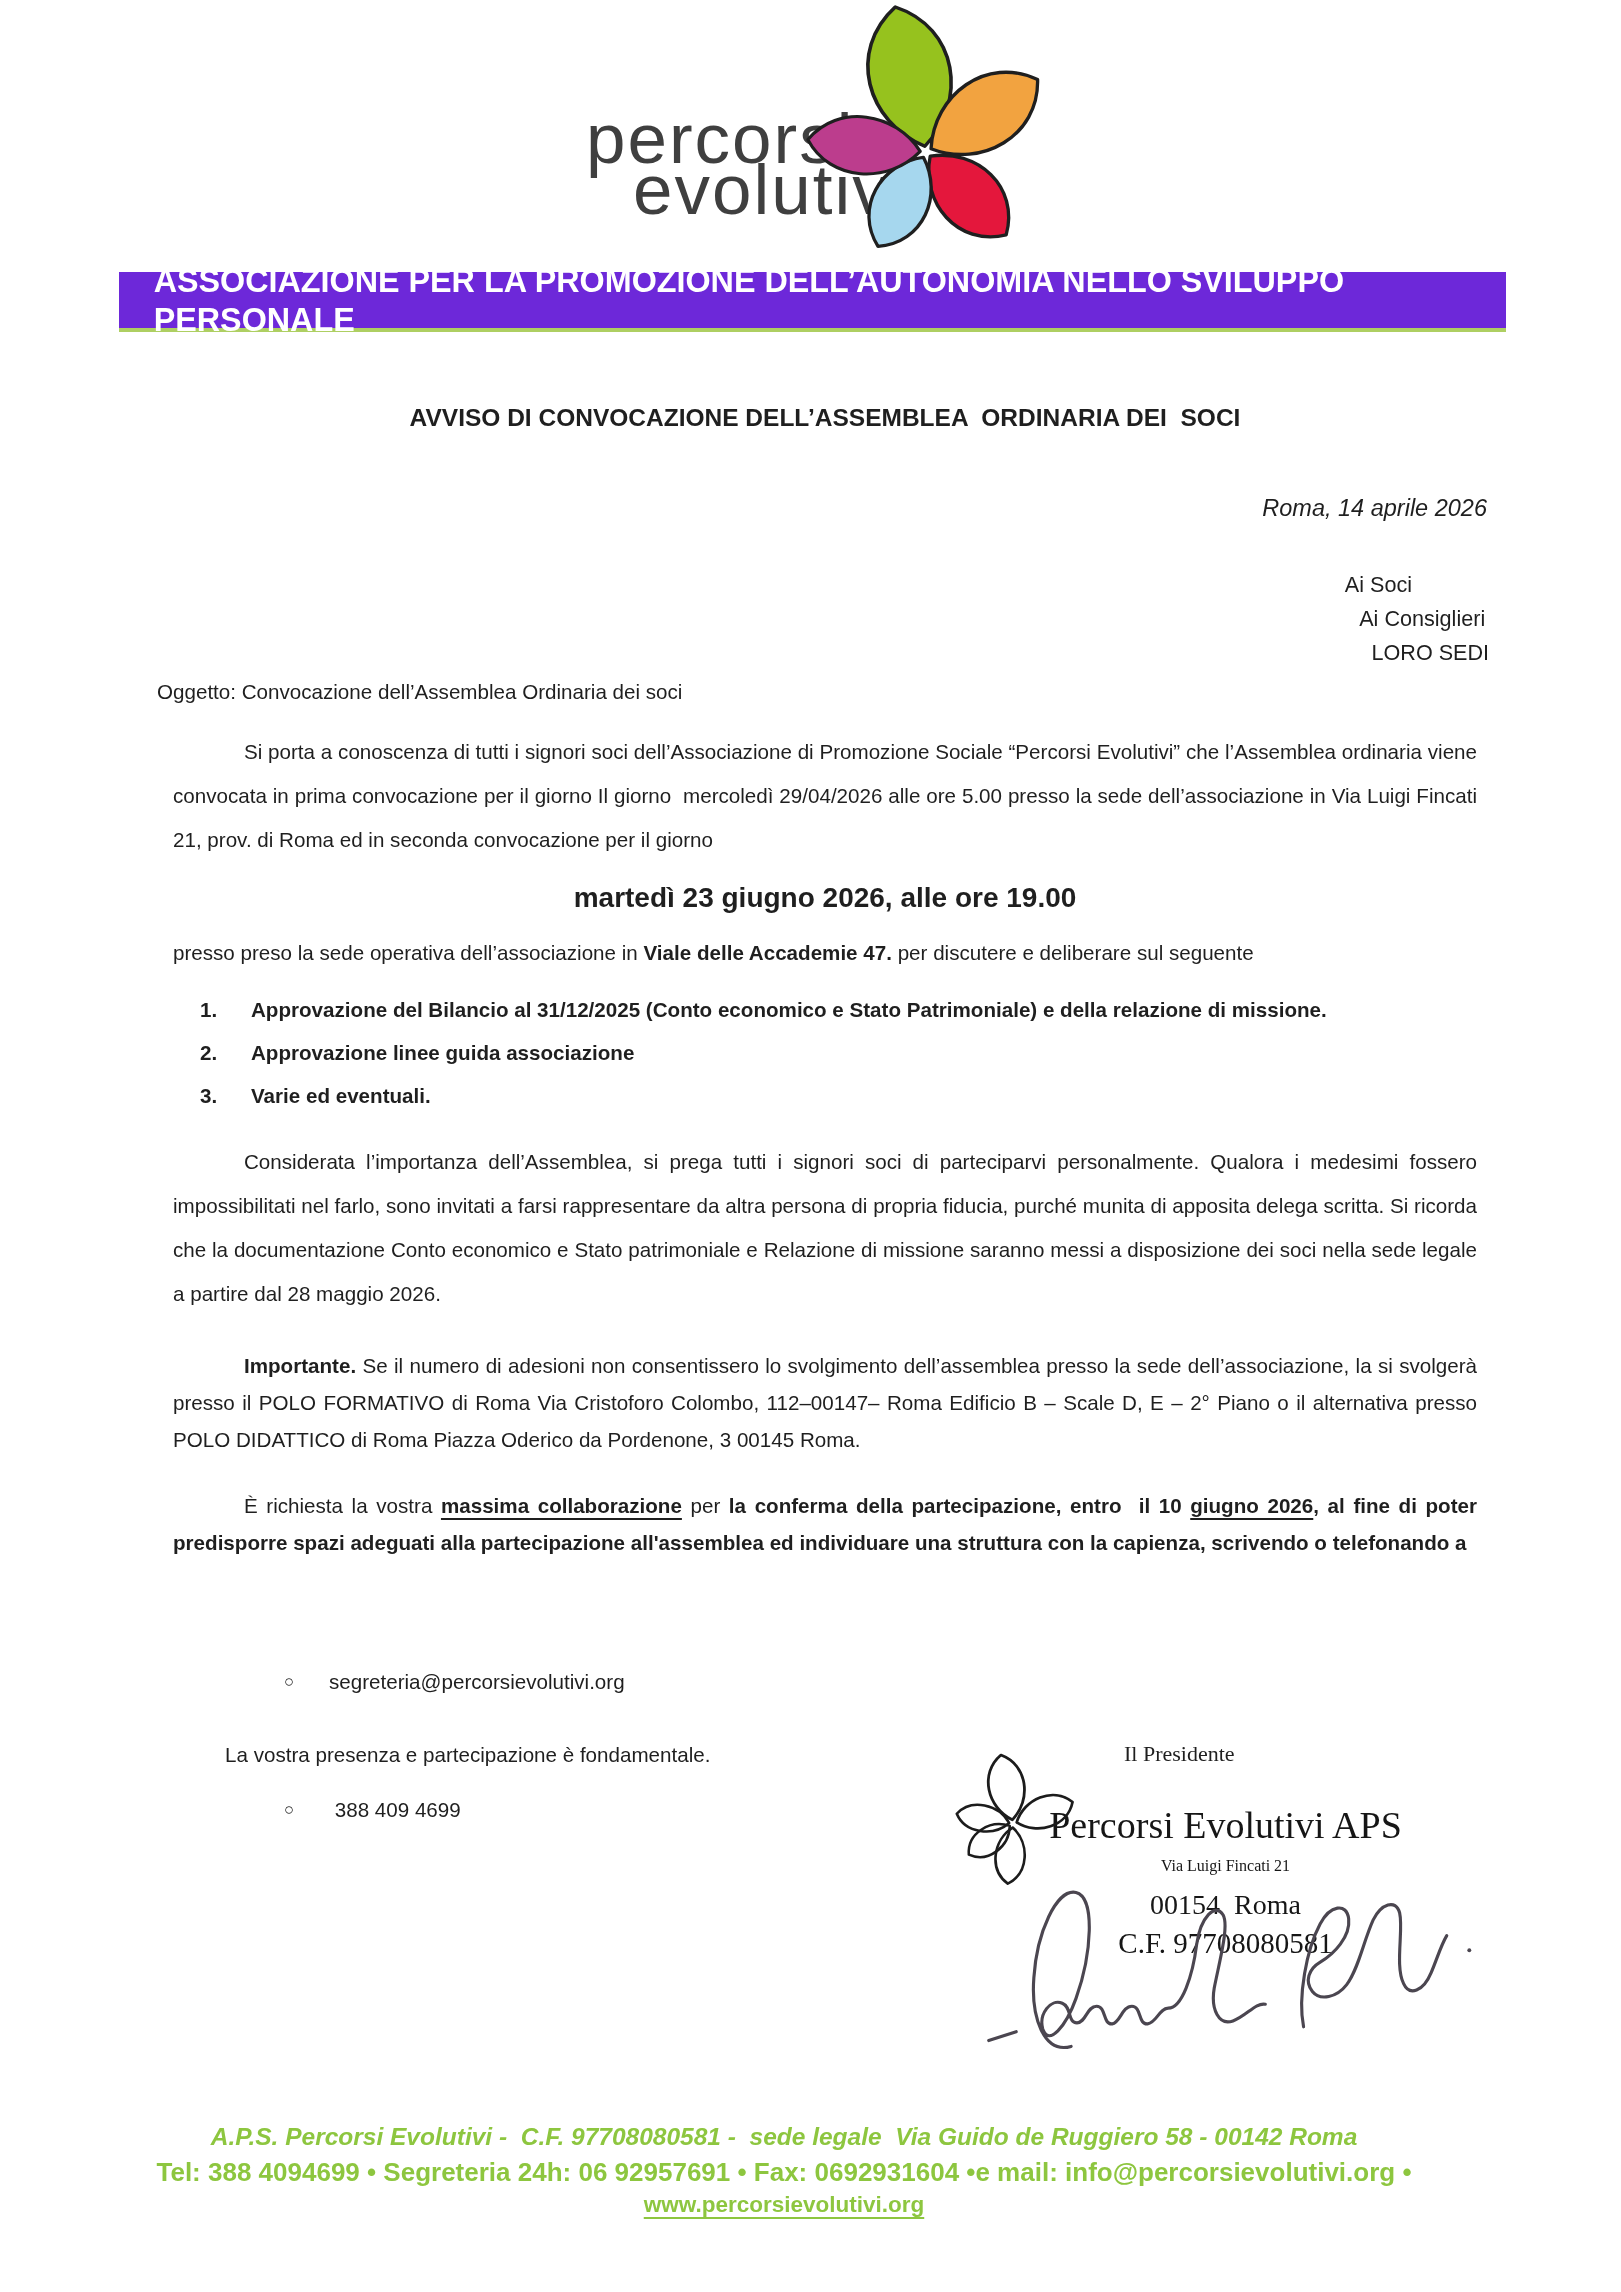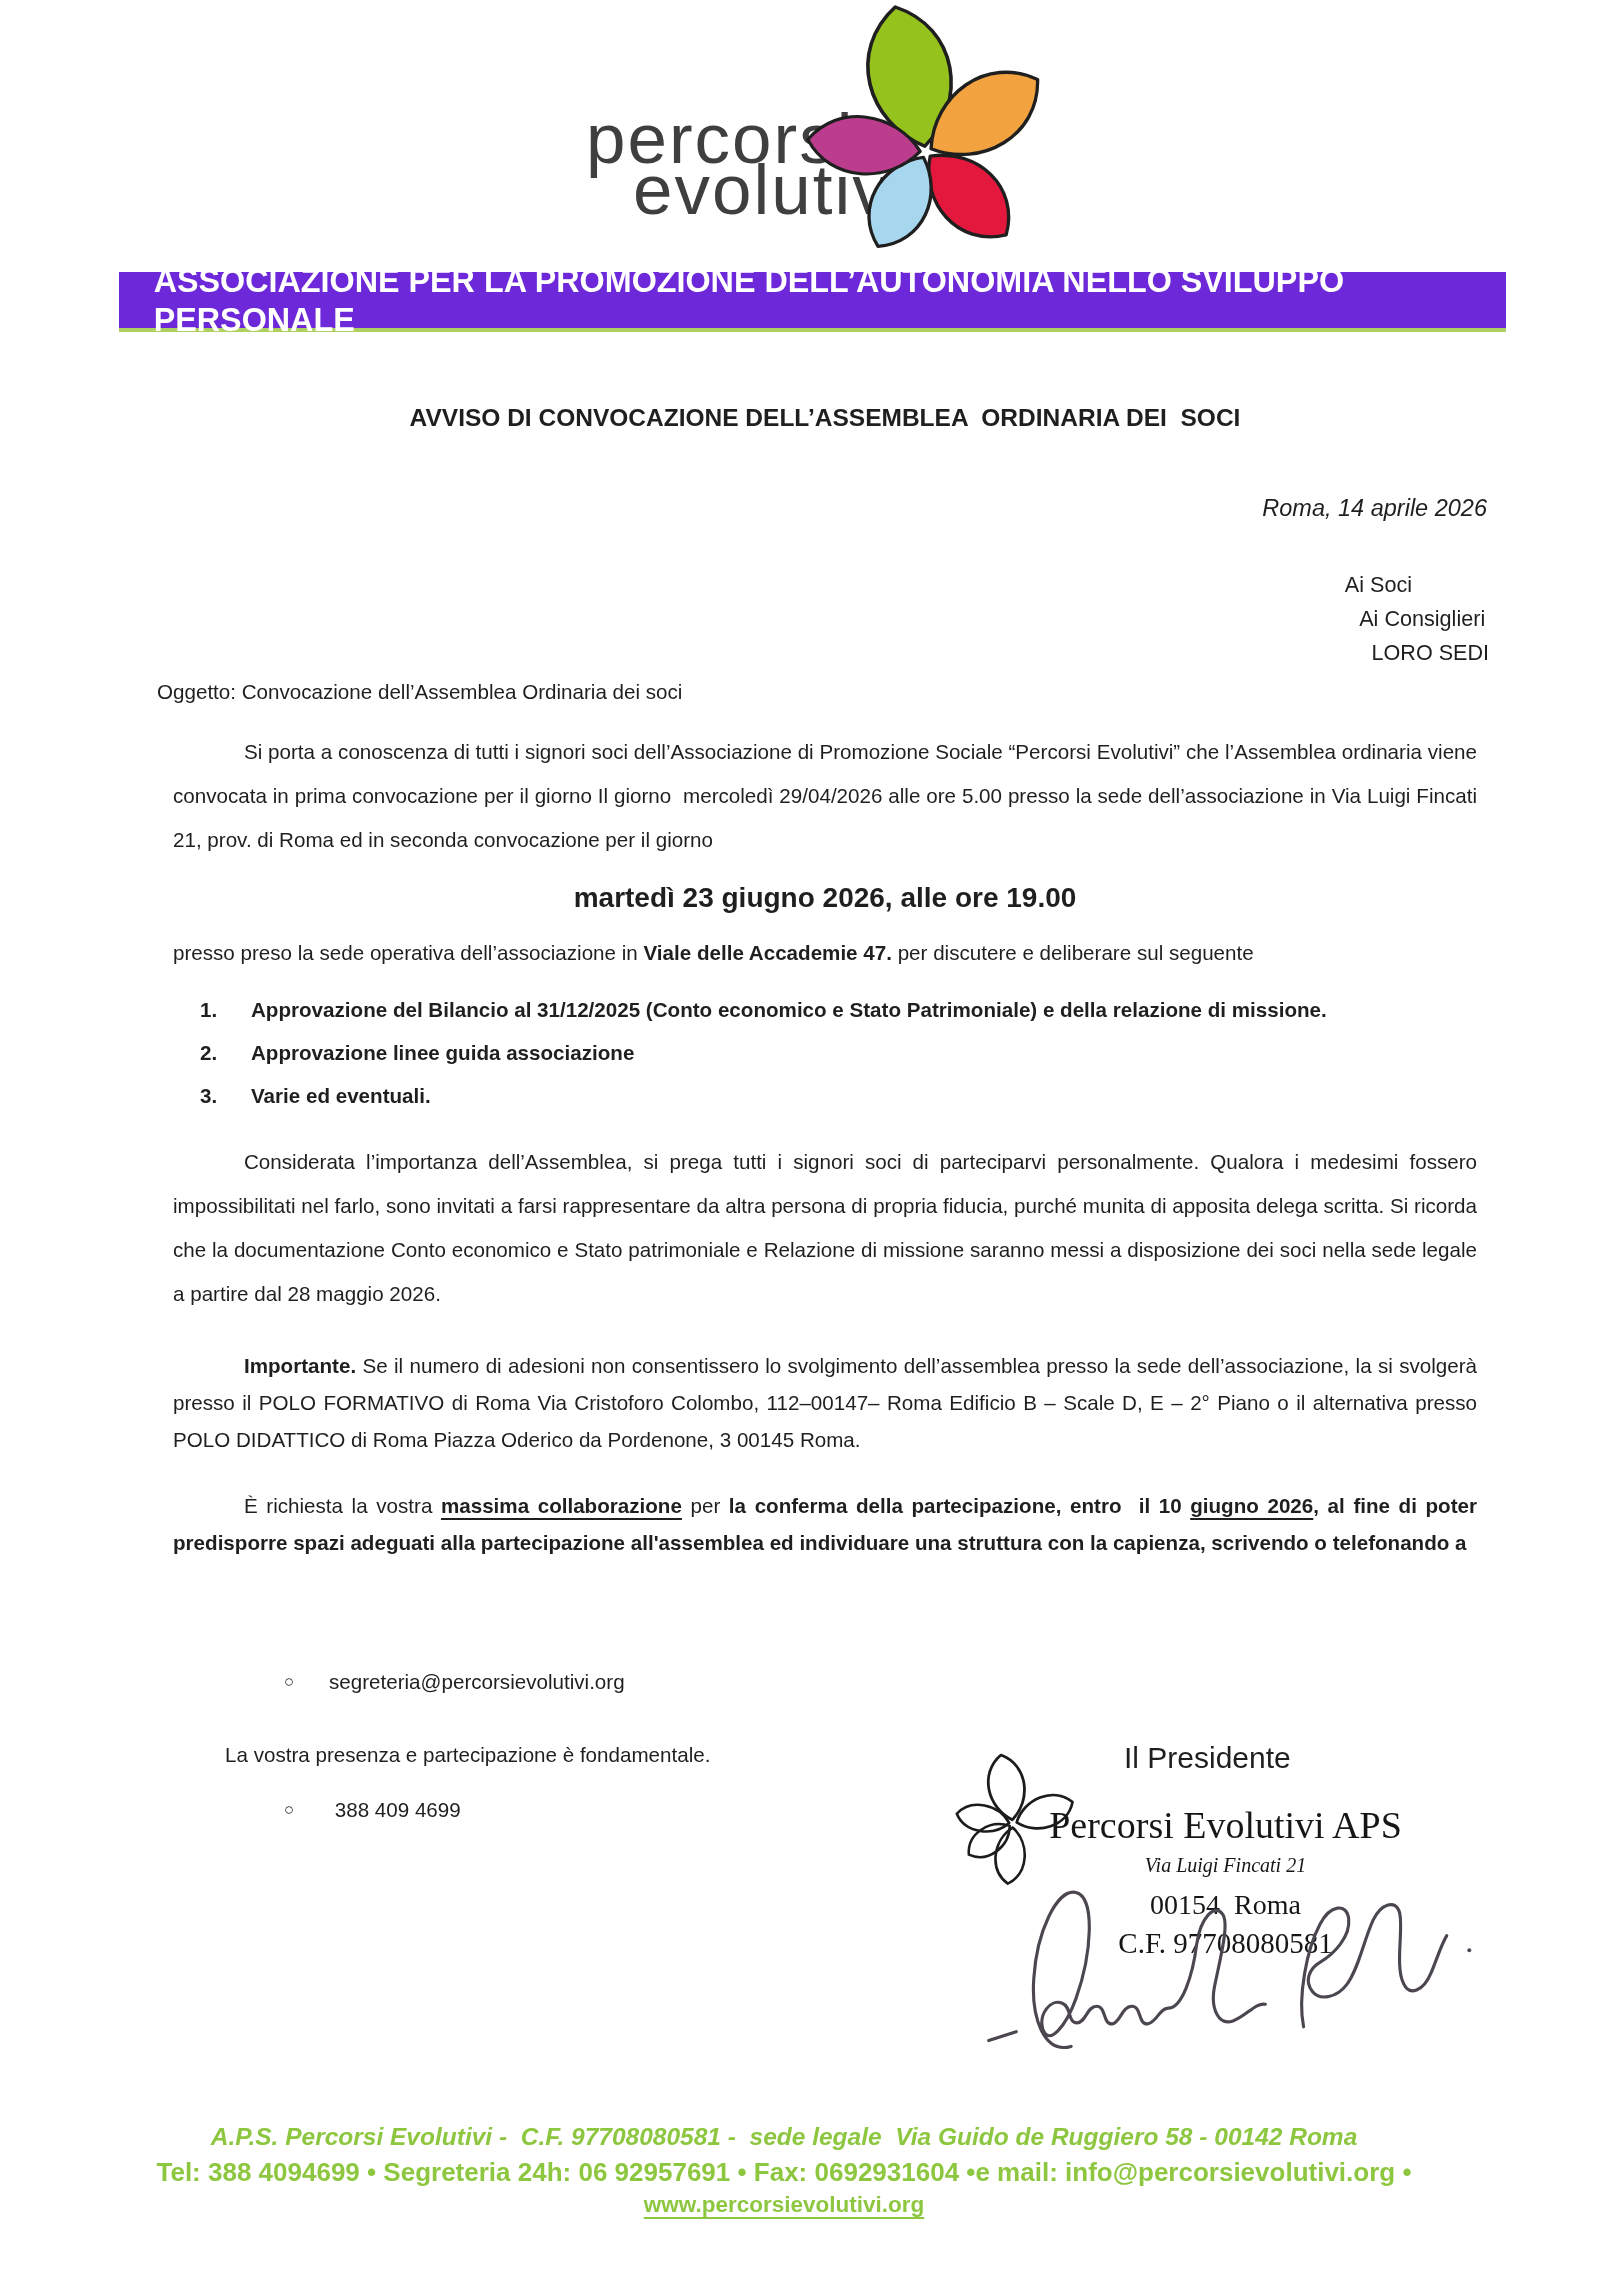--- a/index.html
+++ b/index.html
@@ -55,27 +55,27 @@
   .agenda .num{width:51px;flex:none;}
   .b{font-weight:bold;}
   .u{text-decoration:underline;text-decoration-thickness:2px;text-underline-offset:4.9px;}
   .sp1{margin-top:23.5px;}
   .sp2{margin-top:31px;}
   .sp3{margin-top:29px;}
   .bullets{margin-top:15.7px;padding-left:127px;line-height:42px;white-space:pre-wrap;}
   .bullets .dot{display:inline-block;width:45px;font-size:16.7px;transform:translateY(-2px);}
   
   .closing{position:absolute;left:225px;top:1743px;font-size:20.6px;}
-  .president{position:absolute;left:1124px;top:1741px;font-size:30px;}
+  .president{position:absolute;left:1124px;top:1741px;font-size:22px;font-family:Liberation Serif, serif;}
   .stamp-block{
     position:absolute;left:1000px;top:1805px;width:451px;text-align:center;
     font-family:"Liberation Serif",serif;color:#161616;
   }
   .stamp-block .s0{font-size:38px;line-height:41px;}
-  .stamp-block .s1{font-size:20px;line-height:39px;font-style:italic;}
+  .stamp-block .s1{font-size:16px;line-height:39px;}
   .stamp-block .s2{font-size:28px;line-height:39px;white-space:pre-wrap;}
   .stamp-block .s3{font-size:29px;line-height:39px;}
   .stamp-flower{position:absolute;left:926px;top:1751px;}
   .signature{position:absolute;left:975px;top:1860px;}
   
   .footer{position:absolute;left:26.5px;width:1515px;top:2117px;text-align:center;color:#8dc63f;}
   .footer .f1{font-size:24.5px;font-weight:bold;font-style:italic;line-height:39px;white-space:pre-wrap;}
   .footer .f2{font-size:26px;font-weight:bold;line-height:33px;}
   .footer .f3{font-size:22.5px;font-weight:bold;line-height:31px;}
   .footer .f3 span{text-decoration:underline;text-decoration-thickness:2px;text-underline-offset:4.9px;}

